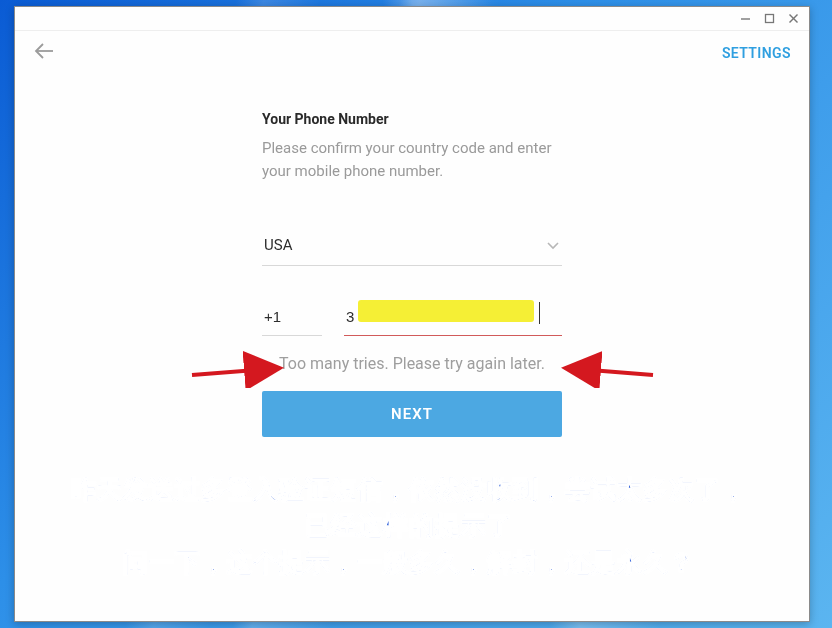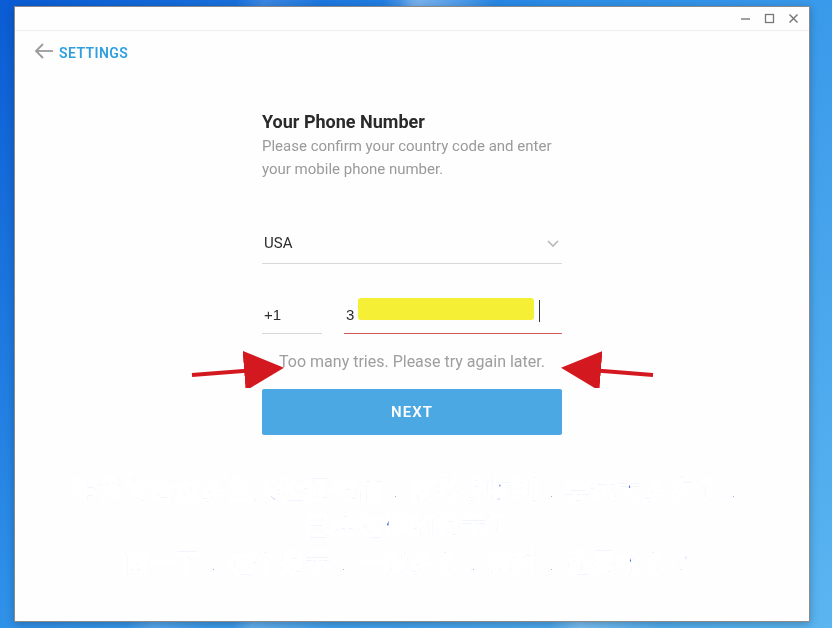--- a/index.html
+++ b/index.html
@@ -39,40 +39,40 @@
     width: 16px; height: 16px;
     display: flex; align-items: center; justify-content: center;
     color: #777; font-size: 13px; line-height: 1;
     cursor: pointer;
   }
   .tb-btn svg { display:block; }
   .topbar {
     height: 44px;
     display: flex;
     align-items: center;
-    justify-content: flex-start;
+    justify-content: space-between;
     padding: 0 18px 0 14px;
   }
   .back-arrow { color: #9b9b9b; cursor: pointer; padding:4px; }
   .settings-link {
     color: #2f9fe0;
     font-weight: 600;
     font-size: 14px;
     letter-spacing: 0.4px;
     cursor: pointer;
   }
   .content {
     width: 300px;
     margin: 36px auto 0;
   }
   .title {
-    font-size: 18px;
+    font-size: 14px;
     font-weight: 700;
     color: #2a2a2a;
-    margin-bottom: 3px;
+    margin-bottom: 10px;
   }
   .subtitle {
     font-size: 15px;
     color: #9a9a9a;
     line-height: 1.55;
     margin-bottom: 46px;
   }
   .country-row {
     display: flex;
     align-items: center;

